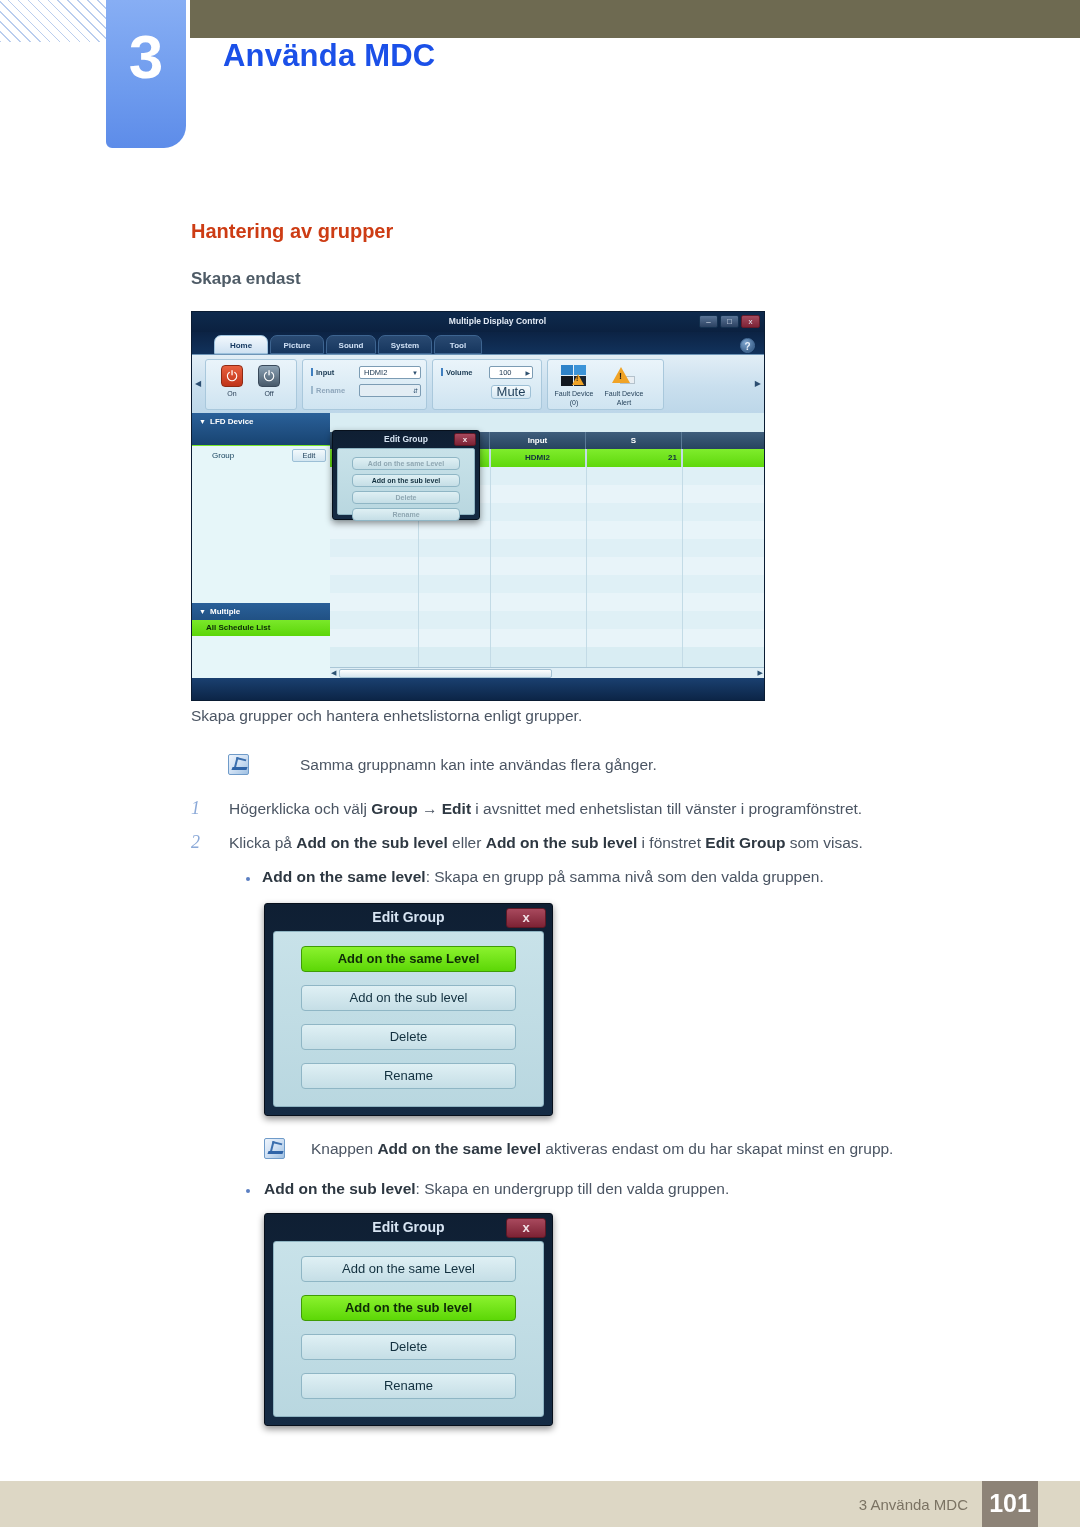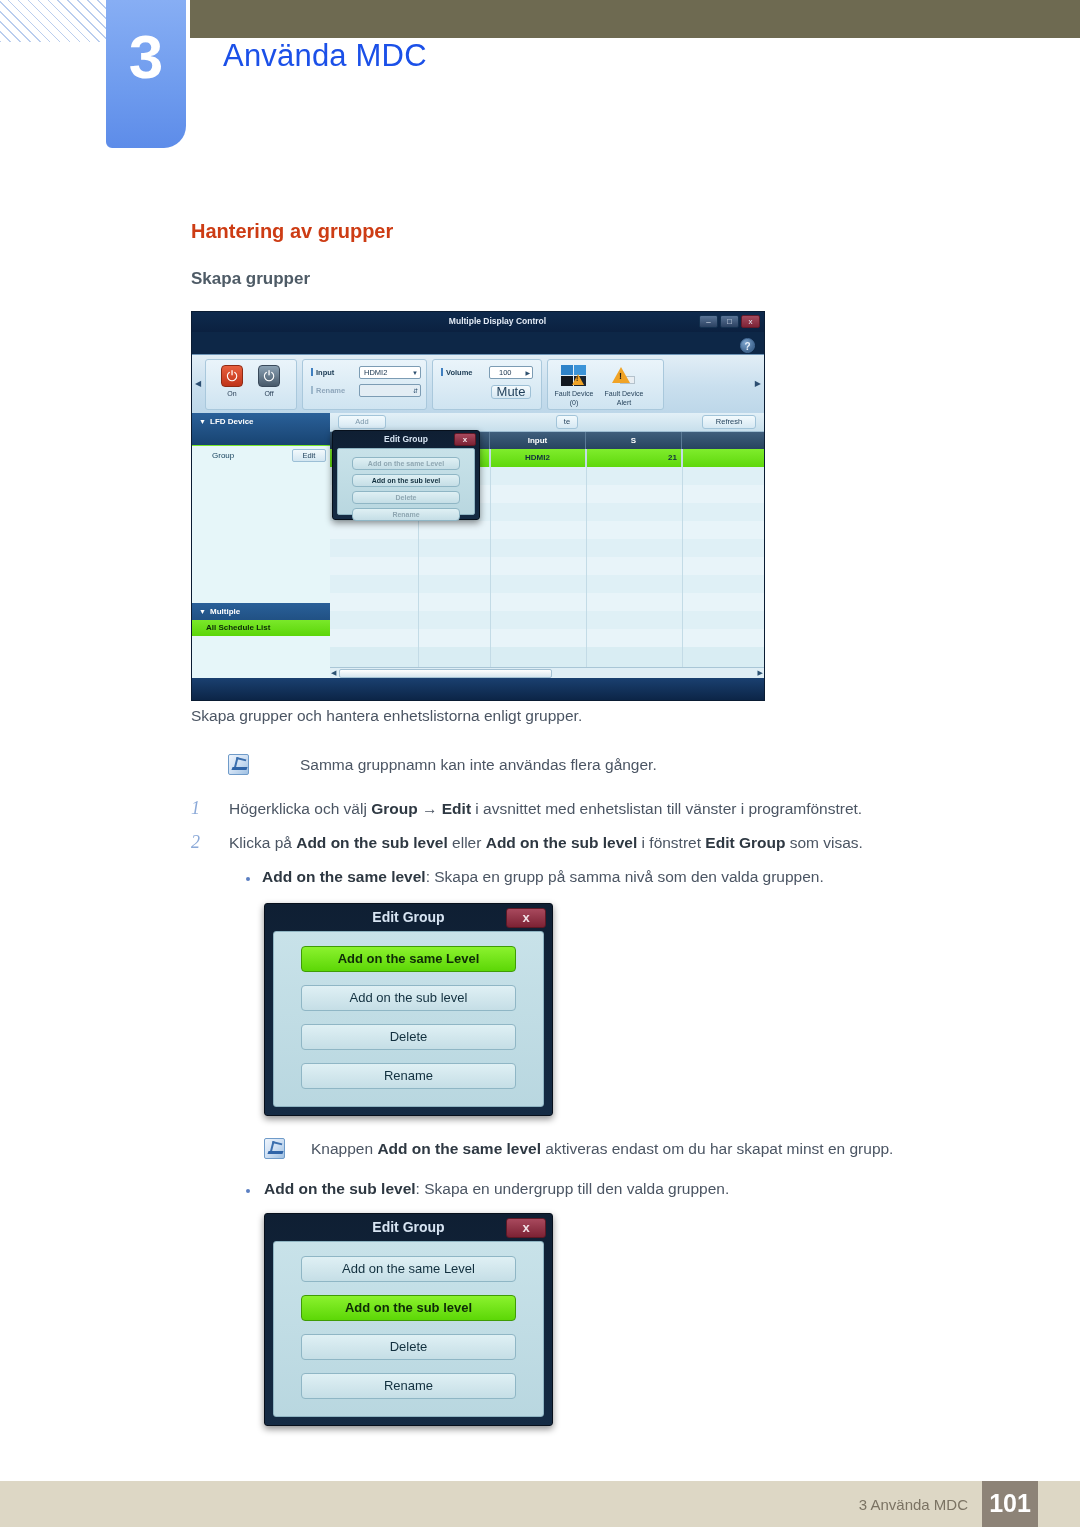--- a/index.html
+++ b/index.html
@@ -28,21 +28,21 @@
     border-bottom-left-radius: 6px; border-bottom-right-radius: 22px;
   }
   .chap-num {
     position: absolute; top: 22px; left: 106px; width: 80px;
     text-align: center; color: #ffffff;
     font-size: 62px; font-weight: bold; line-height: 70px;
     font-family: "Liberation Sans", sans-serif;
   }
   .chap-title {
     position: absolute; top: 38px; left: 223px;
-    color: #1b50e8; font-size: 31px; font-weight: normal;
+    color: #1b50e8; font-size: 31px; font-weight: bold;
     letter-spacing: 0.2px;
   }
 
   
   .sec-title {
     position: absolute; top: 220px; left: 191px;
     color: #cd3c14; font-size: 20px; font-weight: bold;
   }
   .sub-title {
     position: absolute; top: 269px; left: 191px;
@@ -359,33 +359,40 @@
 
 <div class="page-header">
   <div class="hdr-hatch"></div>
   <div class="hdr-olive"></div>
   <div class="chap-tab"></div>
   <div class="chap-num">3</div>
   <div class="chap-title">Använda MDC</div>
 </div>
 
 <div class="sec-title">Hantering av grupper</div>
-<div class="sub-title">Skapa grupper</div>
+<div class="sub-title">Skapa endast</div>
 
 <div class="mdc">
 
   <div class="mdc-titlebar">
     <div class="t">Multiple Display Control</div>
     <div class="winbtns">
       <div class="wbtn">–</div>
       <div class="wbtn">□</div>
       <div class="wbtn close">x</div>
     </div>
   </div>
 
+  <div class="mdc-tabs">
+    <div class="mdc-tab active" style="left:22px;width:54px;">Home</div>
+    <div class="mdc-tab" style="left:78px;width:54px;">Picture</div>
+    <div class="mdc-tab" style="left:134px;width:50px;">Sound</div>
+    <div class="mdc-tab" style="left:186px;width:54px;">System</div>
+    <div class="mdc-tab" style="left:242px;width:48px;">Tool</div>
+  </div>
   <div class="mdc-help">?</div>
 
   <div class="mdc-ribbon">
     <div class="rib-arrow" style="left:3px;">◀</div>
     <div class="rib-arrow" style="right:3px;">▶</div>
 
     <div class="rib-group" style="left:13px;width:92px;">
       <div class="pwr-btn on" style="left:15px;top:5px;">
         <div class="pwr-glyph">⏻</div>
       </div>
@@ -466,25 +473,20 @@
       <div class="panel-fill" style="top:52px;height:138px;"></div>
       <div class="ph" style="top:190px;">
         <span class="tri">▼</span>
         <span>Multiple</span>
       </div>
       <div class="pg-green" style="top:207px;">All Schedule List</div>
       <div class="panel-fill" style="top:223px;height:45px;"></div>
     </div>
 
     <div class="panel-right">
-      <div class="toolrow">
-        <div class="tool-btn" style="left:8px;width:48px;">Add</div>
-        <div class="tool-btn dark" style="left:226px;width:22px;">te</div>
-        <div class="tool-btn dark" style="right:8px;width:54px;">Refresh</div>
-      </div>
 
       <div class="tbl-head">
         <div class="th chk" style="left:0;width:18px;">
           <div class="chkbox" style="left:4px;top:4px;">✓</div>
         </div>
         <div class="th" style="left:18px;width:70px;"></div>
         <div class="th" style="left:88px;width:72px;">Power</div>
         <div class="th" style="left:160px;width:96px;">Input</div>
         <div class="th" style="left:256px;width:96px;">S</div>
       </div>

